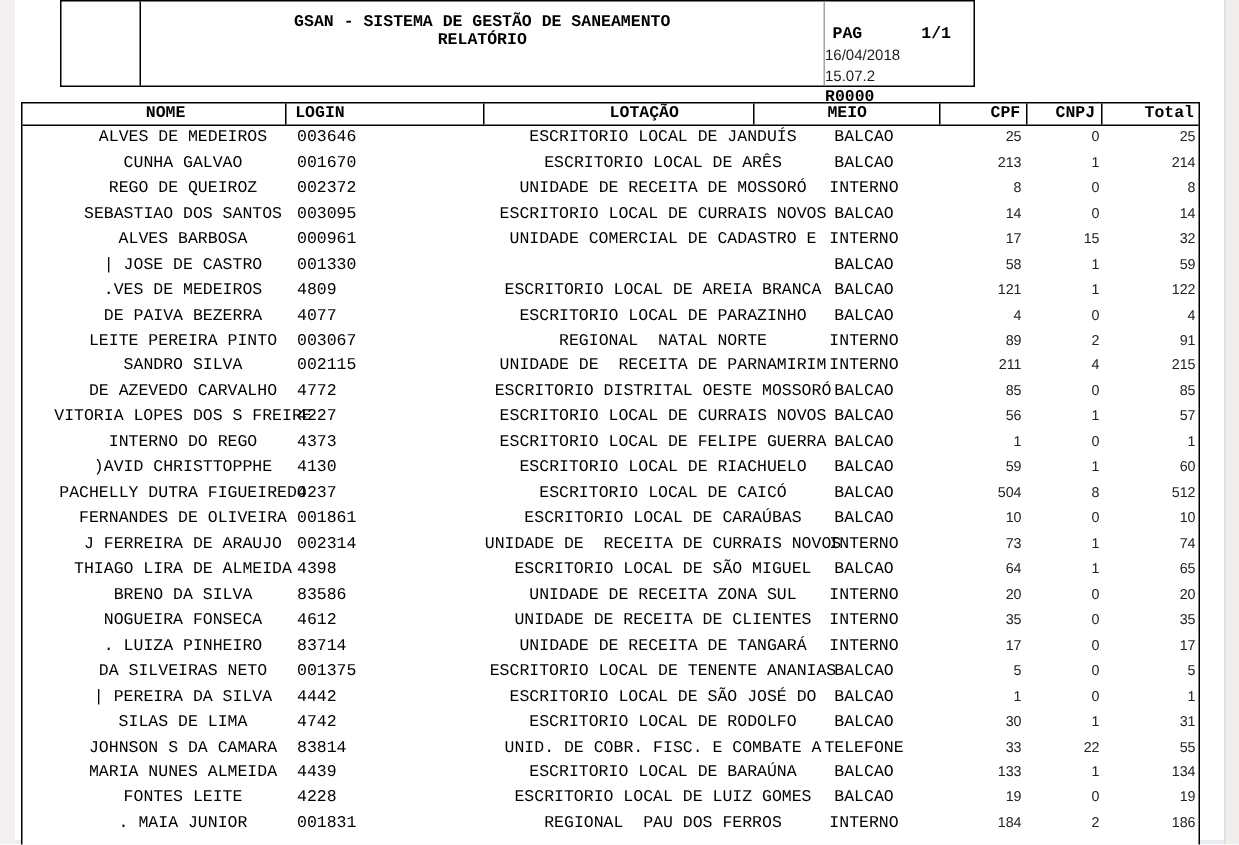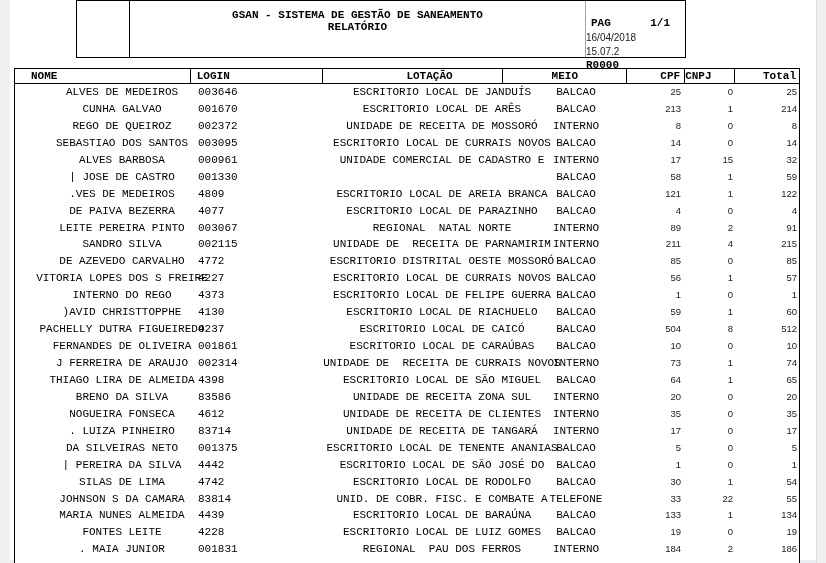--- a/index.html
+++ b/index.html
@@ -10,21 +10,21 @@
     color:#000;
   }
   
   .strip-left  { position:absolute; left:0; top:0; width:10px; height:563px; background:#f1f0ee; }
   .strip-right { position:absolute; right:0; top:0; width:9px; height:563px; background:#f0efed; border-left:1px solid #dddcda; }
   .strip-bottom{ position:absolute; left:10px; bottom:0; width:806px; height:3px; background:#e9edf1; }
 
   
   .header-box {
     position:absolute; left:40px; top:0; width:610px; height:58px;
-    border:1px solid #000; box-sizing:border-box; display:flex; background:#fff;margin-left:36px;
+    border:1px solid #000; box-sizing:border-box; display:flex; background:#fff;
   }
   .header-logo-cell { width:53px; border-right:1px solid #000; box-sizing:border-box; }
   .header-title-cell { flex:1; text-align:center; padding-top:8px; }
   .title-line { font-weight:bold; font-size:11px; line-height:12px; white-space:pre; }
   .header-info-cell {
     width:100px; border-left:1px solid #a3a3a3; box-sizing:border-box;
     font-size:11px; padding-top:16px;
   }
   .pag-row { display:flex; justify-content:space-between; padding:0 15px 0 5px; font-weight:bold; height:14px; line-height:13px; }
   .info-line { padding-right:14px; height:14px; line-height:13px; }
@@ -35,26 +35,26 @@
   .table-box {
     position:absolute; left:14px; top:68px; width:786px; height:502px;
     border:1px solid #000; box-sizing:border-box; background:#fff;
   }
   .thead {
     display:flex; height:15px; border-bottom:1px solid #000;
     font-weight:bold; font-size:11px; line-height:14px; box-sizing:border-box;
   }
   .th { box-sizing:border-box; border-right:1px solid #000; overflow:hidden; white-space:pre; }
   .th:last-child { border-right:none; }
-  .w-nome  { width:176px; padding-left:16px; }
+  .w-nome  { width:176px; text-align:center; padding-left:16px; }
   .w-login { width:132px; padding-left:6px; }
   .w-lot   { width:181px; text-align:center; padding-left:34px; }
   .w-meio  { width:124px; text-align:center; }
   .w-cpf   { width:58px;  text-align:right; padding-right:4px; }
-  .w-cnpj  { width:50px;  padding-right:16px; }
+  .w-cnpj  { width:50px;  text-align:right; padding-right:4px; }
   .w-total { width:64px;  text-align:right; padding-right:3px; }
 
   .tbody { position:relative; }
   .tr { position:relative; height:16.95px; font-size:11px; }
   .td { position:absolute; top:0; line-height:16.95px; white-space:pre; overflow:visible; }
   .td-nome  { left:16px;   width:182px; text-align:center; }
   .td-login { left:183px; width:130px; text-align:left; }
   .td-lot   { left:230px; width:394px; text-align:center; }
   .td-meio  { left:511px; width:100px; text-align:center; }
   .td-num   { font-family:"Liberation Sans", sans-serif; font-size:9.5px; color:#222; text-align:right; }
@@ -303,21 +303,21 @@
     <span class="td td-num td-cnpj">0</span>
     <span class="td td-num td-total">1</span>
   </div>
       <div class="tr">
     <span class="td td-nome">SILAS DE LIMA</span>
     <span class="td td-login">4742</span>
     <span class="td td-lot">ESCRITORIO LOCAL DE RODOLFO</span>
     <span class="td td-meio">BALCAO</span>
     <span class="td td-num td-cpf">30</span>
     <span class="td td-num td-cnpj">1</span>
-    <span class="td td-num td-total">54</span>
+    <span class="td td-num td-total">31</span>
   </div>
       <div class="tr">
     <span class="td td-nome">JOHNSON S DA CAMARA</span>
     <span class="td td-login">83814</span>
     <span class="td td-lot">UNID. DE COBR. FISC. E COMBATE A</span>
     <span class="td td-meio">TELEFONE</span>
     <span class="td td-num td-cpf">33</span>
     <span class="td td-num td-cnpj">22</span>
     <span class="td td-num td-total">55</span>
   </div>

